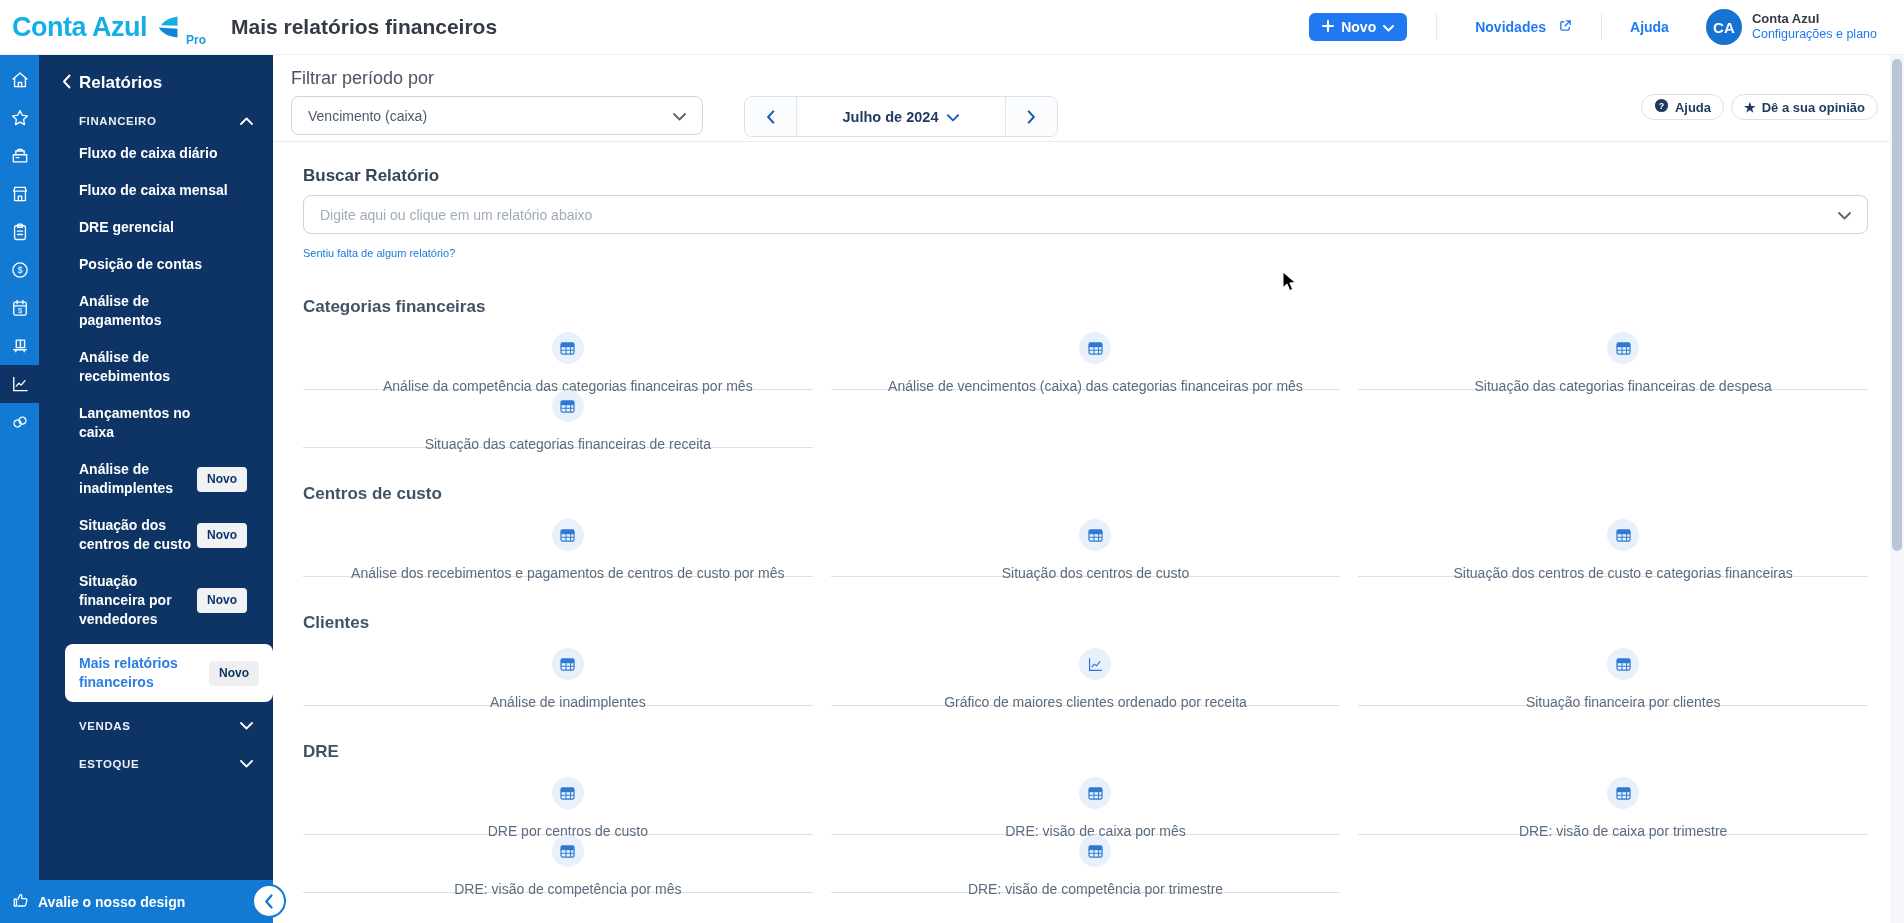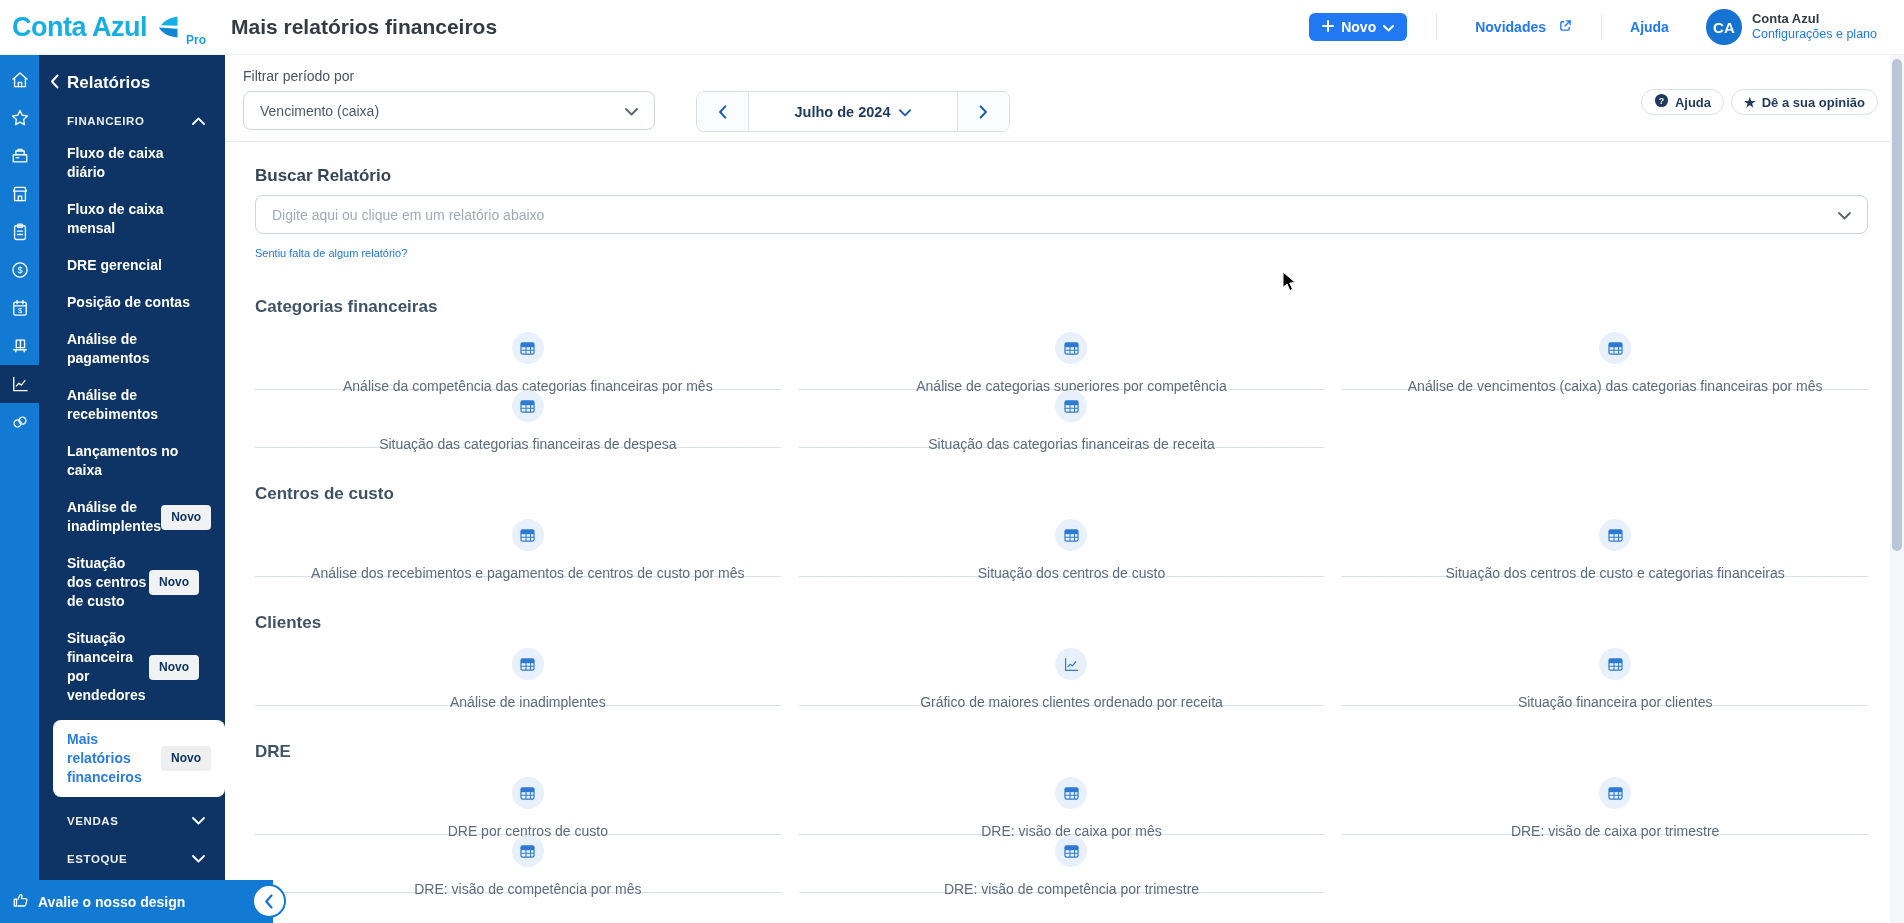--- a/index.html
+++ b/index.html
@@ -27,21 +27,21 @@
   .acct { margin-left:10px; line-height:1.25; cursor:pointer; }
   .acct-name { font-size:13px; font-weight:700; color:#333b45; }
   .acct-link { font-size:12.5px; color:#2079f3; }
 
   
   .shell { position:absolute; top:55px; left:0; right:0; bottom:0; display:flex; }
   .rail { width:39px; background:#127ad3; display:flex; flex-direction:column; padding-top:6px; }
   .rail-tile { height:38px; display:flex; align-items:center; justify-content:center; cursor:pointer; }
   .rail-tile.active { background:#0d3464; }
   .rail-tile svg { display:block; }
-  .menu { width:186px; background:#0d3464; color:#fff; padding-top:14px; display:flex; flex-direction:column; }
+  .menu { width:234px; background:#0d3464; color:#fff; padding-top:14px; display:flex; flex-direction:column;padding-left:12px; }
   .menu-back { display:flex; align-items:center; gap:8px; padding:4px 0 4px 11px; cursor:pointer; }
   .menu-back-title { font-size:17px; font-weight:700; }
   .menu-sec-head { display:flex; align-items:center; justify-content:space-between;
     padding:8px 20px 8px 28px; margin-top:10px; font-size:11.5px; font-weight:700; letter-spacing:0.6px;
     color:rgba(255,255,255,0.92); cursor:pointer; }
   .menu-item { display:flex; align-items:center; justify-content:space-between;
     padding:9px 26px 9px 28px; font-size:14px; font-weight:700; line-height:19px; cursor:pointer; }
   .menu-item .mi-label { max-width:150px; }
   .badge { background:#f1f2f3; color:#0d3464; font-size:12px; font-weight:700;
     padding:3px 10px; border-radius:4px; flex:none; }
@@ -52,21 +52,21 @@
   .sidebar-footer { position:absolute; left:0; bottom:0; width:273px; height:43px; background:#127ad3;
     display:flex; align-items:center; padding-left:12px; z-index:6; color:#fff; }
   .sf-label { margin-left:8px; font-size:14px; font-weight:700; }
   .collapse-btn { position:absolute; left:252px; top:4px; width:34px; height:34px; border-radius:50%;
     background:#fff; border:2px solid #127ad3; display:flex; align-items:center; justify-content:center; cursor:pointer; }
 
   
   .main { flex:1; position:relative; background:#fff; }
   .filter-row { height:87px; padding:13px 26px 0 18px; border-bottom:1px solid #e7ecf2;
     display:flex; flex-direction:column; }
-  .filter-label { font-size:14px; color:#4a5462; }
+  .filter-label { font-size:18px; color:#4a5462; }
   .controls { display:flex; margin-top:7px; align-items:flex-start; }
   .select-box { width:412px; height:39px; border:1px solid #ccd5df; border-radius:8px; background:#fff;
     display:flex; align-items:center; justify-content:space-between; padding:0 16px; cursor:pointer; }
   .select-box .sel-val { font-size:14px; color:#4d5a68; }
   .date-group { margin-left:41px; width:314px; height:41px; border:1px solid #d8dfe8; border-radius:8px;
     background:#fff; display:flex; overflow:hidden; }
   .dg-btn { width:52px; display:flex; align-items:center; justify-content:center; cursor:pointer; background:#fbfcfd; }
   .dg-btn.prev { border-right:1px solid #e2e7ee; }
   .dg-btn.next { border-left:1px solid #e2e7ee; }
   .dg-center { flex:1; display:flex; align-items:center; justify-content:center; gap:9px; cursor:pointer;
@@ -390,31 +390,20 @@
                 </div>
                 <div class="report-item">
                   <span class="icn-circle">
                     <svg width="19" height="19" viewBox="0 0 24 24">
                       <rect x="3.75" y="5" width="16.5" height="14" rx="1.8" fill="none" stroke="#2e7ad1" stroke-width="1.5" stroke-linecap="round" stroke-linejoin="round"></rect>
                       <path d="M3.75 9.6h16.5" stroke="#2e7ad1" stroke-width="1.5"></path>
                       <path d="M3.75 9.6v-2.8a1.8 1.8 0 0 1 1.8-1.8h12.9a1.8 1.8 0 0 1 1.8 1.8v2.8z" fill="#2e7ad1"></path>
                       <path d="M3.75 14.3h16.5M10.1 9.6V19M15.9 9.6V19" stroke="#2e7ad1" stroke-width="1.3"></path>
                     </svg>
                   </span>
-                  <span class="ri-label">Análise de categorias superiores por competência</span>
-                </div>
-                <div class="report-item">
-                  <span class="icn-circle">
-                    <svg width="19" height="19" viewBox="0 0 24 24">
-                      <rect x="3.75" y="5" width="16.5" height="14" rx="1.8" fill="none" stroke="#2e7ad1" stroke-width="1.5" stroke-linecap="round" stroke-linejoin="round"></rect>
-                      <path d="M3.75 9.6h16.5" stroke="#2e7ad1" stroke-width="1.5"></path>
-                      <path d="M3.75 9.6v-2.8a1.8 1.8 0 0 1 1.8-1.8h12.9a1.8 1.8 0 0 1 1.8 1.8v2.8z" fill="#2e7ad1"></path>
-                      <path d="M3.75 14.3h16.5M10.1 9.6V19M15.9 9.6V19" stroke="#2e7ad1" stroke-width="1.3"></path>
-                    </svg>
-                  </span>
                   <span class="ri-label">Análise de vencimentos (caixa) das categorias financeiras por mês</span>
                 </div>
                 <div class="report-item">
                   <span class="icn-circle">
                     <svg width="19" height="19" viewBox="0 0 24 24">
                       <rect x="3.75" y="5" width="16.5" height="14" rx="1.8" fill="none" stroke="#2e7ad1" stroke-width="1.5" stroke-linecap="round" stroke-linejoin="round"></rect>
                       <path d="M3.75 9.6h16.5" stroke="#2e7ad1" stroke-width="1.5"></path>
                       <path d="M3.75 9.6v-2.8a1.8 1.8 0 0 1 1.8-1.8h12.9a1.8 1.8 0 0 1 1.8 1.8v2.8z" fill="#2e7ad1"></path>
                       <path d="M3.75 14.3h16.5M10.1 9.6V19M15.9 9.6V19" stroke="#2e7ad1" stroke-width="1.3"></path>
                     </svg>

